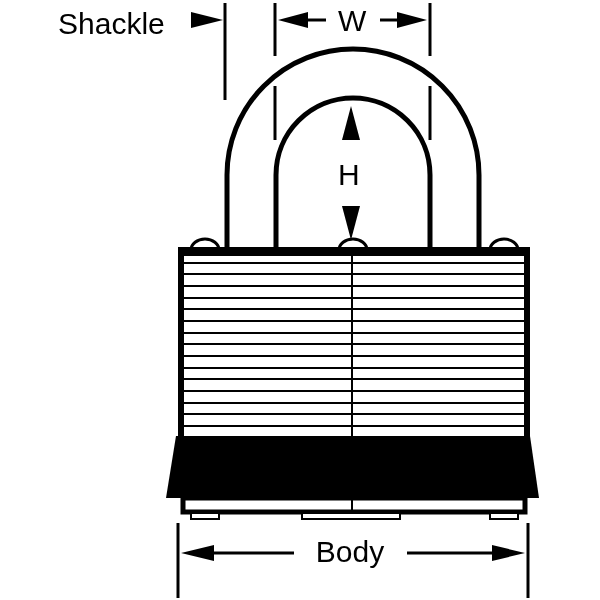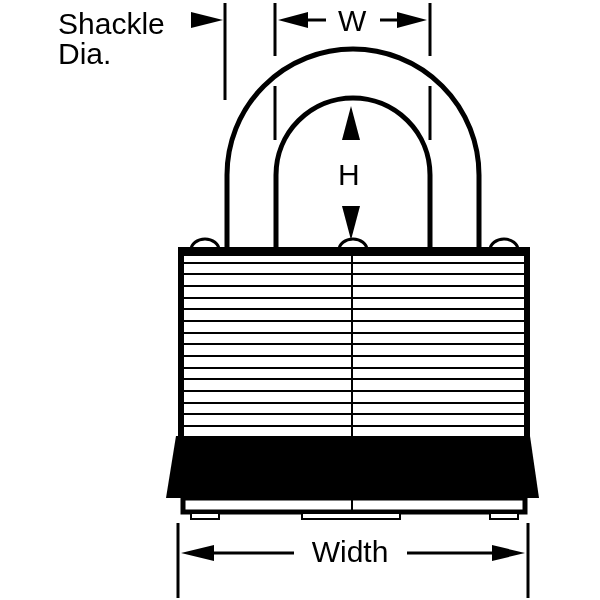--- a/index.html
+++ b/index.html
@@ -81,19 +81,18 @@
     <line x1="528" y1="523" x2="528" y2="598" stroke-width="3"></line>
     <polygon points="181,553 214,545 214,561" stroke="none"></polygon>
     <line x1="212" y1="553" x2="294" y2="553" stroke-width="3"></line>
     <polygon points="525,553 492,545 492,561" stroke="none"></polygon>
     <line x1="407" y1="553" x2="494" y2="553" stroke-width="3"></line>
   </g>
 </svg>
 
 <div class="lbl shackle-dia">
   <div>Shackle</div>
-  <div>Dia.</div>
 </div>
 <div class="lbl w-label">W</div>
 <div class="lbl h-label">H</div>
 <div class="lbl body-width">
-  <div>Width</div>
+  <div>Body</div>
 </div>
 
 </body></html>

